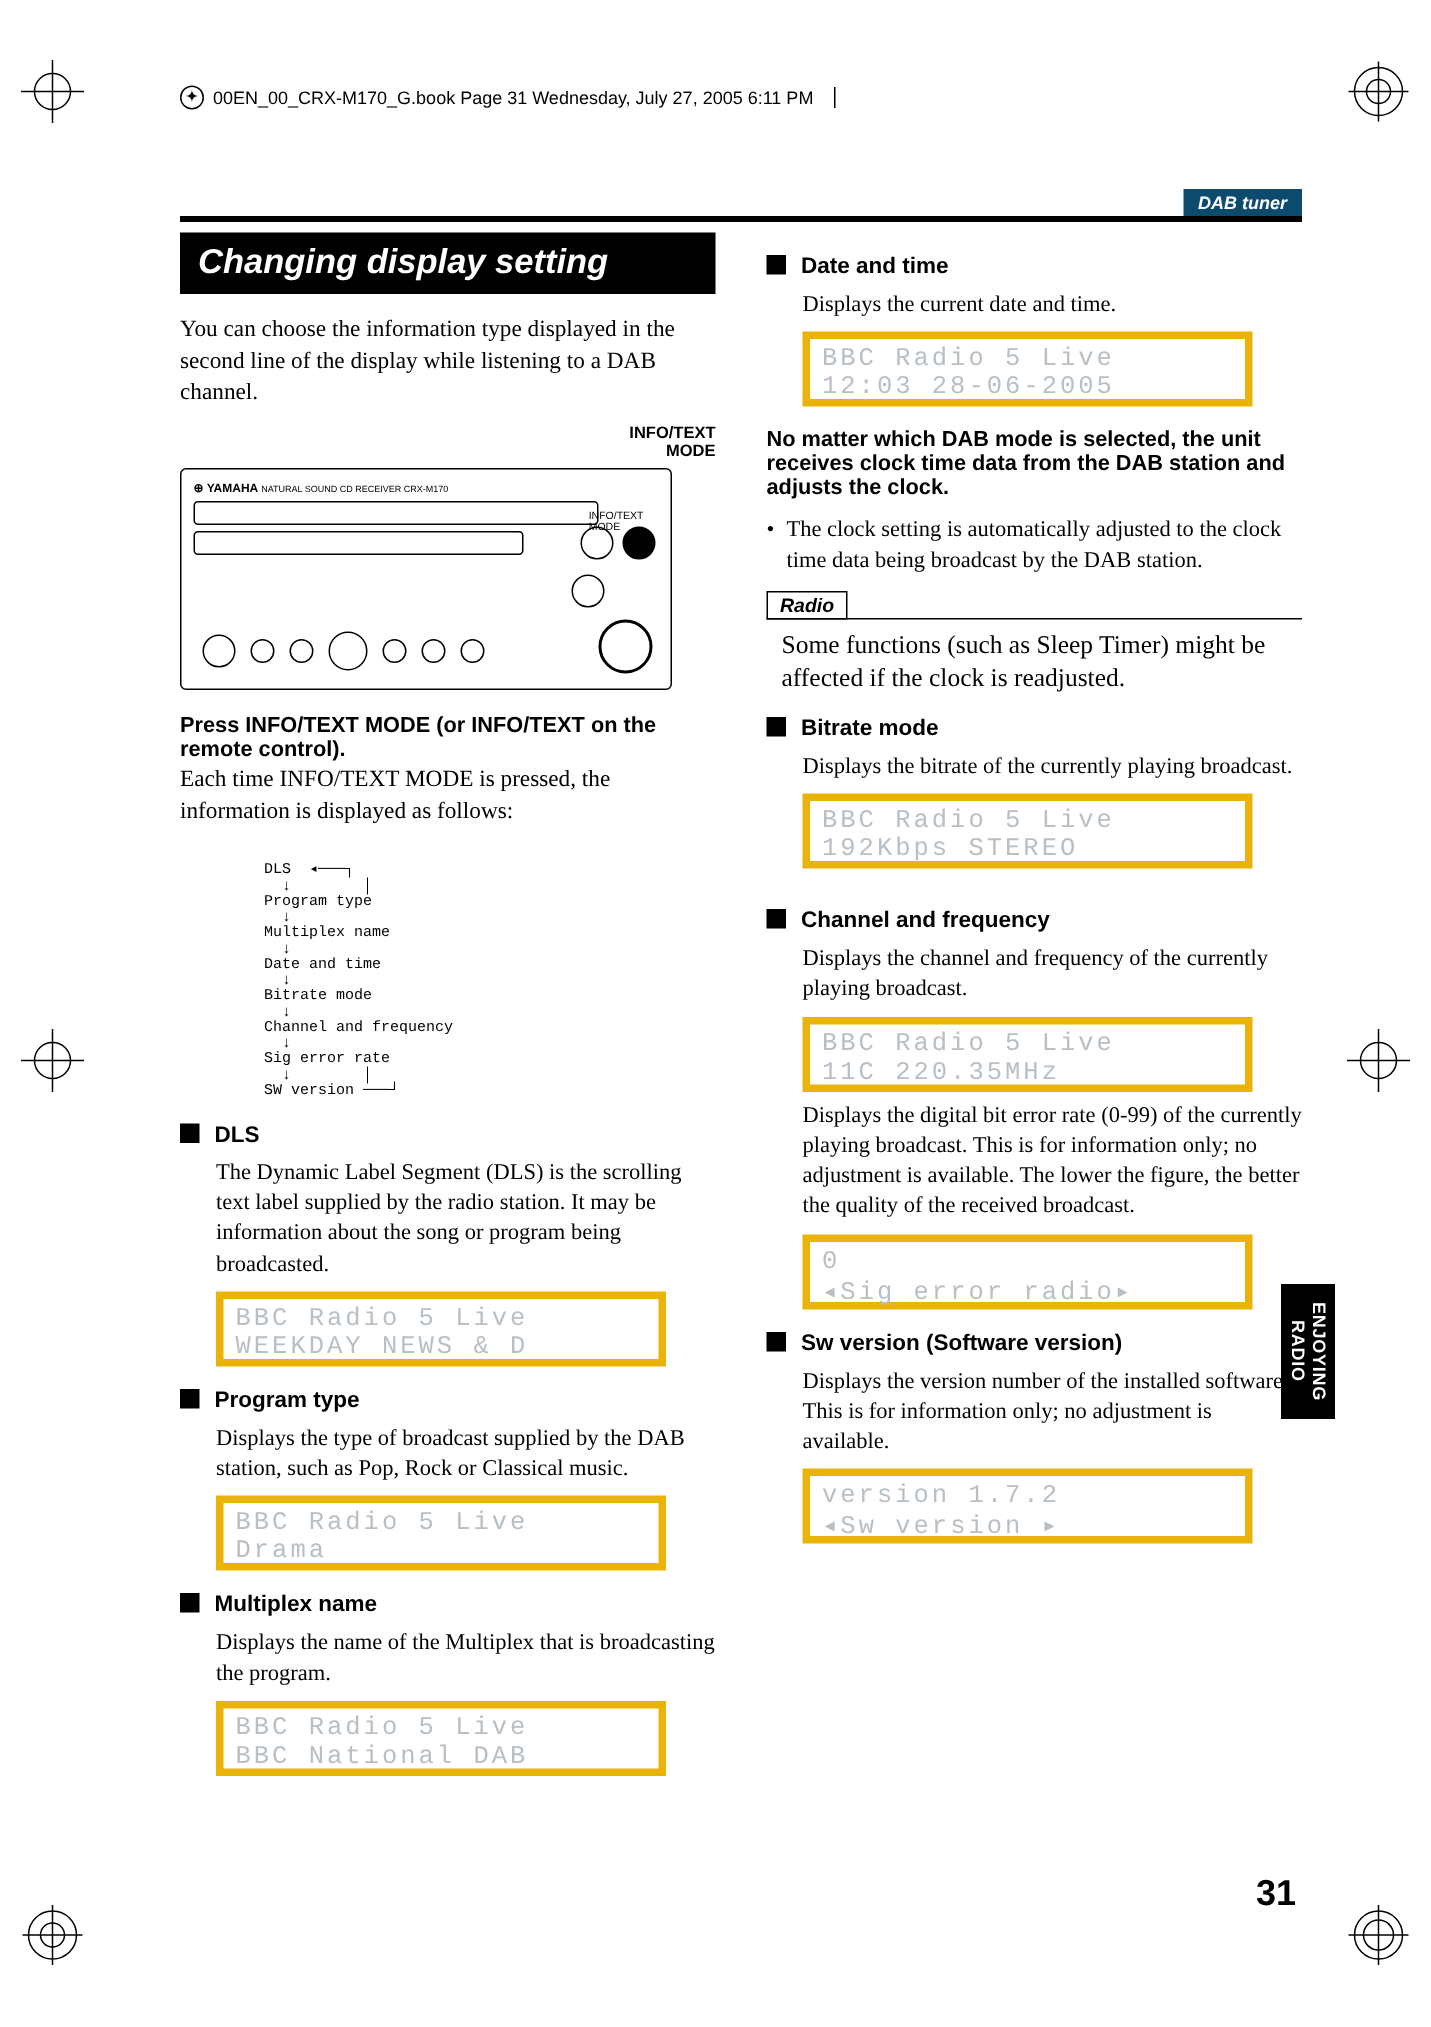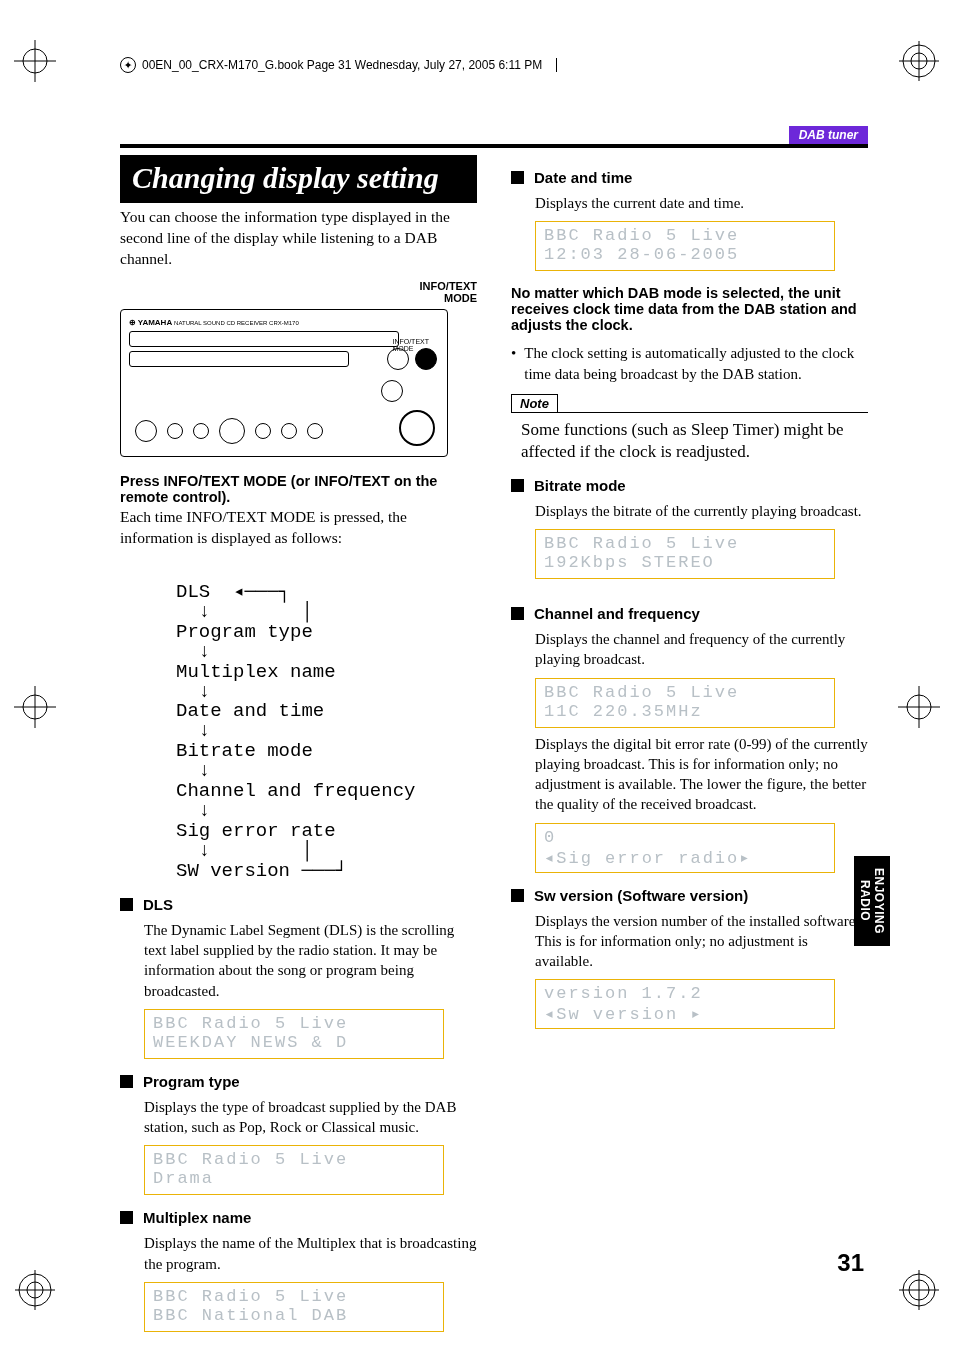--- a/index.html
+++ b/index.html
@@ -10,46 +10,46 @@
   .cropmark.tr{top:40px;right:14px}
   .cropmark.bl{bottom:40px;left:14px}
   .cropmark.br{bottom:40px;right:14px}
   .sidecross{position:absolute;width:42px;height:42px}
   .sidecross.left{top:686px;left:14px}
   .sidecross.right{top:686px;right:14px}
   .bookline{position:absolute;top:57px;left:120px;font-family:Arial,Helvetica,sans-serif;font-size:12px;display:flex;align-items:center;gap:6px}
   .bookline .oplus{width:14px;height:14px;border:1px solid #000;border-radius:50%;display:flex;align-items:center;justify-content:center;font-size:11px;line-height:1}
   .bookline .bar{width:1px;height:14px;background:#000;margin-left:8px}
   .topstrip{position:absolute;top:126px;left:120px;right:86px}
-  .topstrip .breadcrumb{color:#fff;background:#6d28d9;font-family:Arial,Helvetica,sans-serif;font-weight:bold;font-style:italic;font-size:12px;padding:2px 10px;float:right}
+  .topstrip .breadcrumb{color:#fff;background:#0c4a6e;font-family:Arial,Helvetica,sans-serif;font-weight:bold;font-style:italic;font-size:12px;padding:2px 10px;float:right}
   .topstrip .rule{clear:both;height:4px;background:#000;margin-top:2px}
   .content{position:absolute;top:155px;left:120px;right:86px;bottom:110px;display:flex;gap:34px}
   .col{flex:1 1 0;min-width:0}
-  .titlebox{background:#000;color:#fff;font-family:Liberation Serif, serif;font-weight:bold;font-style:italic;font-size:30px;padding:6px 12px 8px;margin-bottom:4px}
+  .titlebox{background:#000;color:#fff;font-family:Liberation Sans, sans-serif;font-weight:bold;font-style:italic;font-size:23px;padding:6px 12px 8px;margin-bottom:14px}
   .bodytext{font-size:15.5px;line-height:1.35;margin:0 0 10px 0}
   .ptlabel{font-family:Arial,Helvetica,sans-serif;font-size:11px;font-weight:bold;text-align:right;line-height:1.15;margin-bottom:4px}
   .device{border:1px solid #000;border-radius:4px;padding:8px;width:310px;height:130px;position:relative;margin-bottom:16px}
   .device .brand{font-family:Arial,Helvetica,sans-serif;font-size:8px;font-weight:bold;margin-bottom:4px}
   .device .slot{height:14px;border:1px solid #000;border-radius:3px;margin:4px 40px 4px 0}
   .device .rightctrls{position:absolute;right:10px;top:38px;display:flex;gap:6px;align-items:center}
   .knob{width:20px;height:20px;border:1px solid #000;border-radius:50%}
   .knob.open{background:#fff}
   .knob.fill{background:#000}
   .bigknob-row{position:absolute;bottom:10px;right:12px}
   .bigknob-row .knob{width:32px;height:32px;border-width:2px}
   .bottom-knobs{position:absolute;bottom:12px;left:14px;display:flex;gap:10px;align-items:center}
   .bottom-knobs .knob{width:14px;height:14px}
   .bottom-knobs .knob.mid{width:24px;height:24px}
   .bold-instr{font-family:Arial,Helvetica,sans-serif;font-weight:bold;font-size:14.5px;margin:2px 0 2px}
-  .flowbox{margin:14px 0 14px 56px;font-family:"Courier New",monospace;font-size:19px;line-height:1.05;white-space:pre}
+  .flowbox{margin:14px 0 14px 56px;font-family:"Courier New",monospace;font-size:10px;line-height:1.05;white-space:pre}
   .hsec{margin:14px 0 6px}
   .hsec .blk{display:inline-block;width:13px;height:13px;background:#000;vertical-align:-1px;margin-right:10px}
   .hsec .ht{font-family:Arial,Helvetica,sans-serif;font-weight:bold;font-size:15px}
   .desc{font-size:15px;line-height:1.35;margin:0 0 8px 24px}
-  .lcd{margin:4px 0 6px 24px;border:1px solid #eab308;width:300px;height:50px;font-family:"Courier New",monospace;letter-spacing:2px;color:#b8c0c6;background:#fff;padding:4px 8px;box-sizing:border-box}
+  .lcd{margin:4px 0 6px 24px;border:5px solid #eab308;width:300px;height:50px;font-family:"Courier New",monospace;letter-spacing:2px;color:#b8c0c6;background:#fff;padding:4px 8px;box-sizing:border-box}
   .lcd .l1{font-size:17px}
   .lcd .l2{font-size:17px}
   .notebox{margin:10px 0 4px 0}
   .notebox .lab{display:inline-block;border:1px solid #000;font-family:Arial,Helvetica,sans-serif;font-weight:bold;font-style:italic;font-size:13px;padding:1px 8px}
   .notebox .rule{height:1px;background:#000;margin-top:-1px}
   .notetext{font-size:17px;margin:6px 0 0 10px;line-height:1.3}
   .bullet{display:flex;gap:8px;font-size:15px;line-height:1.35;margin:6px 0}
   .bullet .dot{flex:none}
   .sidetab{position:absolute;right:64px;top:856px;background:#000;color:#fff;font-family:Arial,Helvetica,sans-serif;font-weight:bold;font-size:12px;writing-mode:vertical-rl;text-orientation:mixed;padding:12px 4px;letter-spacing:0.5px;text-align:center}
   .pagenum{position:absolute;right:90px;bottom:74px;font-family:Arial,Helvetica,sans-serif;font-weight:bold;font-size:24px}
@@ -205,21 +205,21 @@
         </div>
 
       <div class="bold-instr" style="margin:14px 0 10px 0">No matter which DAB mode is selected, the unit receives clock time data from the DAB station and adjusts the clock.</div>
 
       <div class="bullet">
           <span class="dot">•</span>
           <span>The clock setting is automatically adjusted to the clock time data being broadcast by the DAB station.</span>
         </div>
 
       <div class="notebox">
-        <span class="lab">Note</span>
+        <span class="lab">Radio</span>
         <div class="rule"></div>
       </div>
       <p class="notetext">Some functions (such as Sleep Timer) might be affected if the clock is readjusted.</p>
 
       <div class="hsec"><span class="blk"></span><span class="ht">Bitrate mode</span></div>
       <p class="desc">Displays the bitrate of the currently playing broadcast.</p>
       <div class="lcd">
           <div class="l1">BBC Radio 5 Live</div>
           <div class="l2">192Kbps STEREO</div>
         </div>

